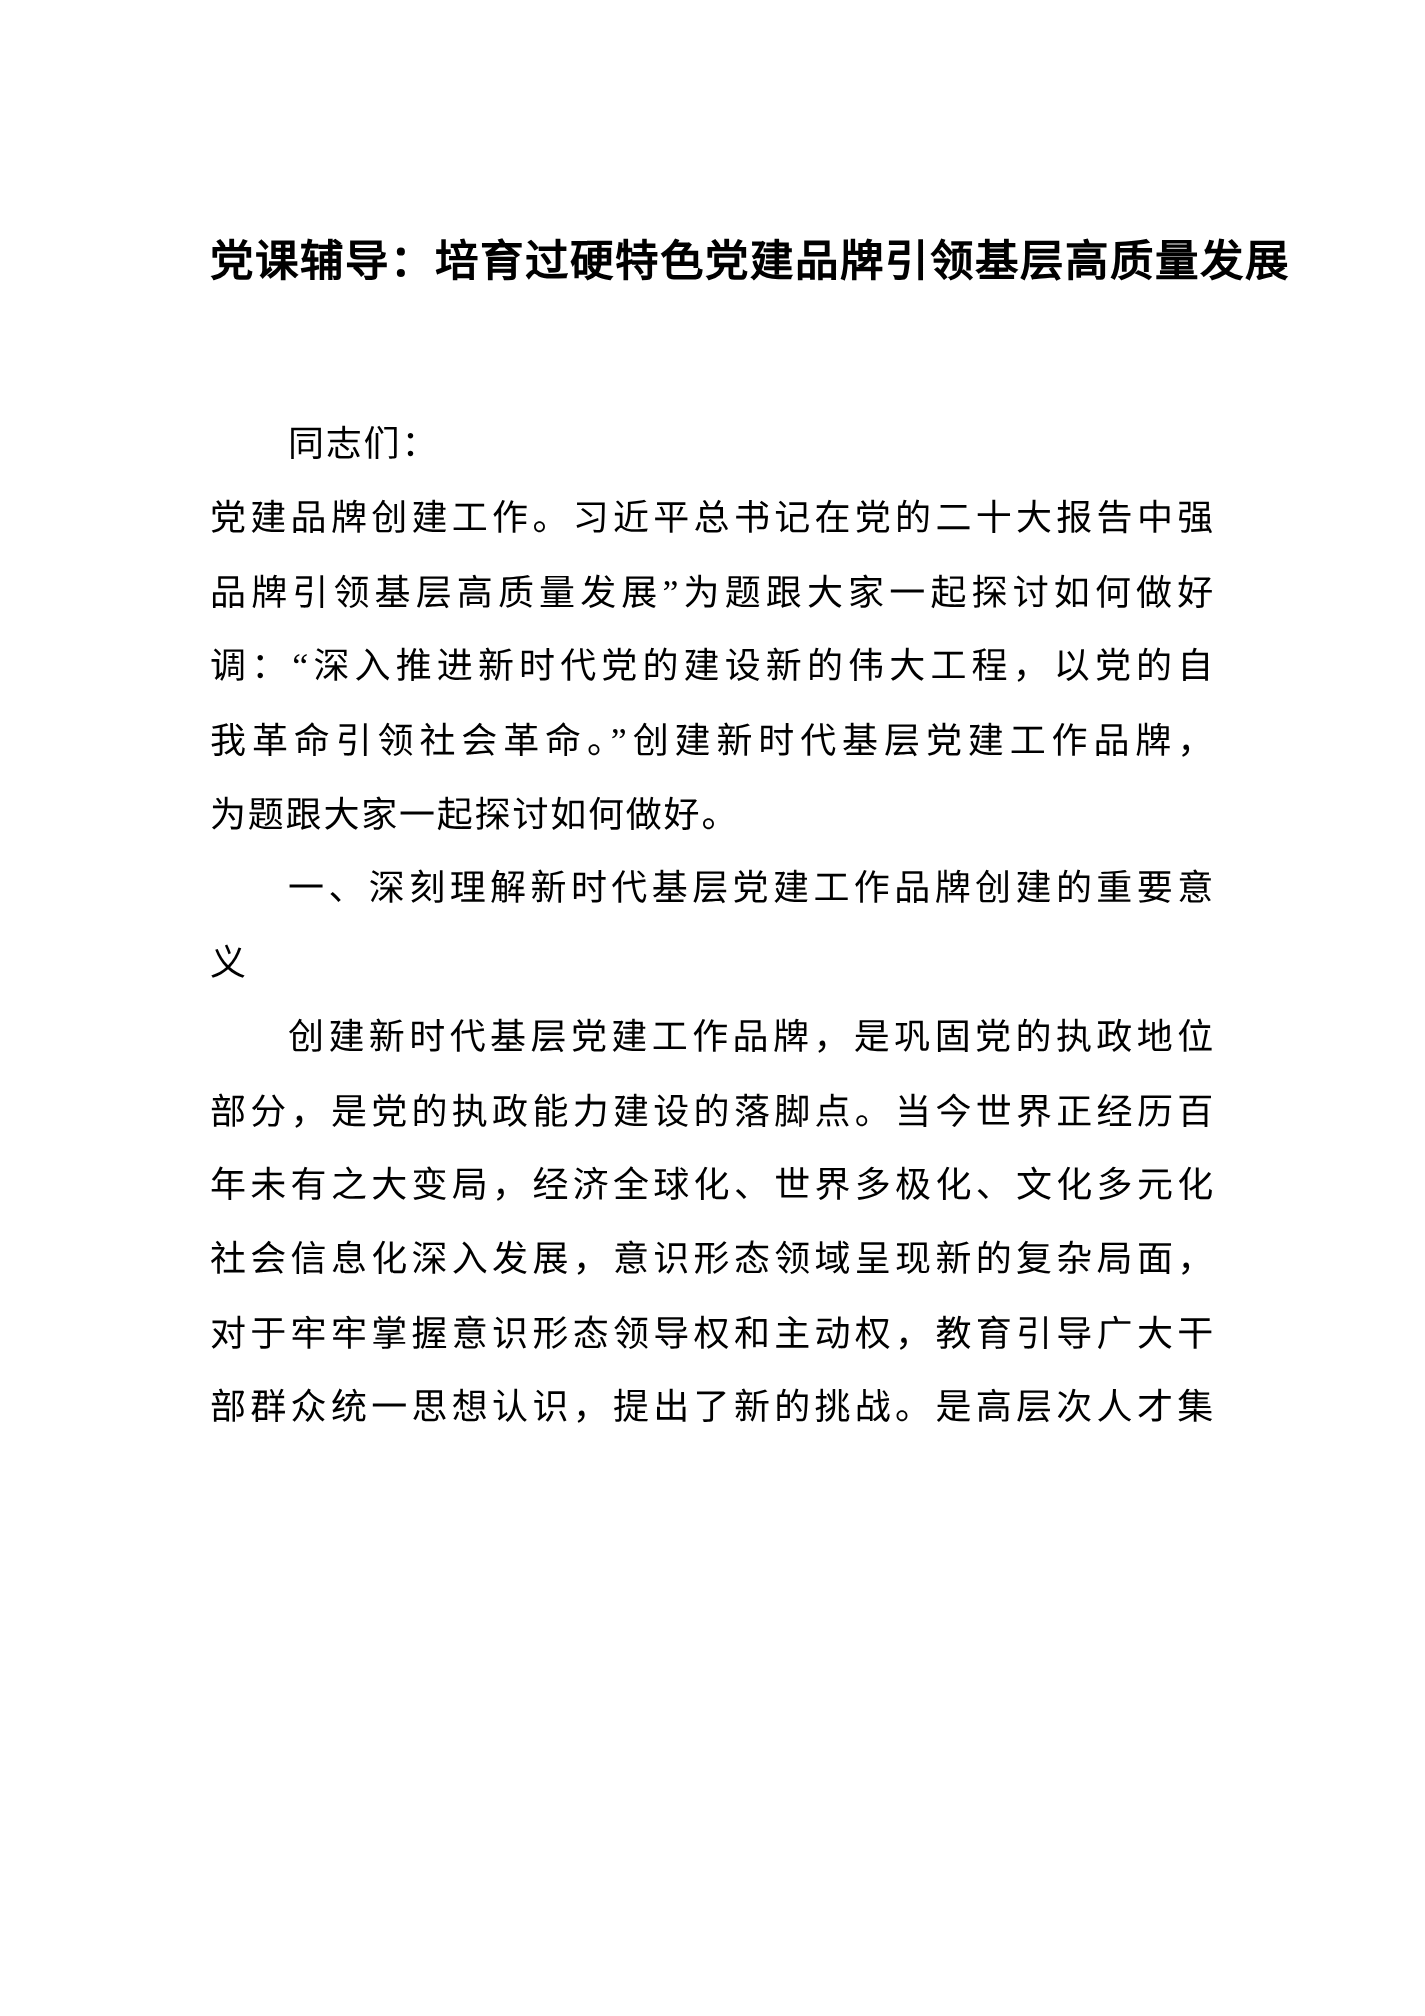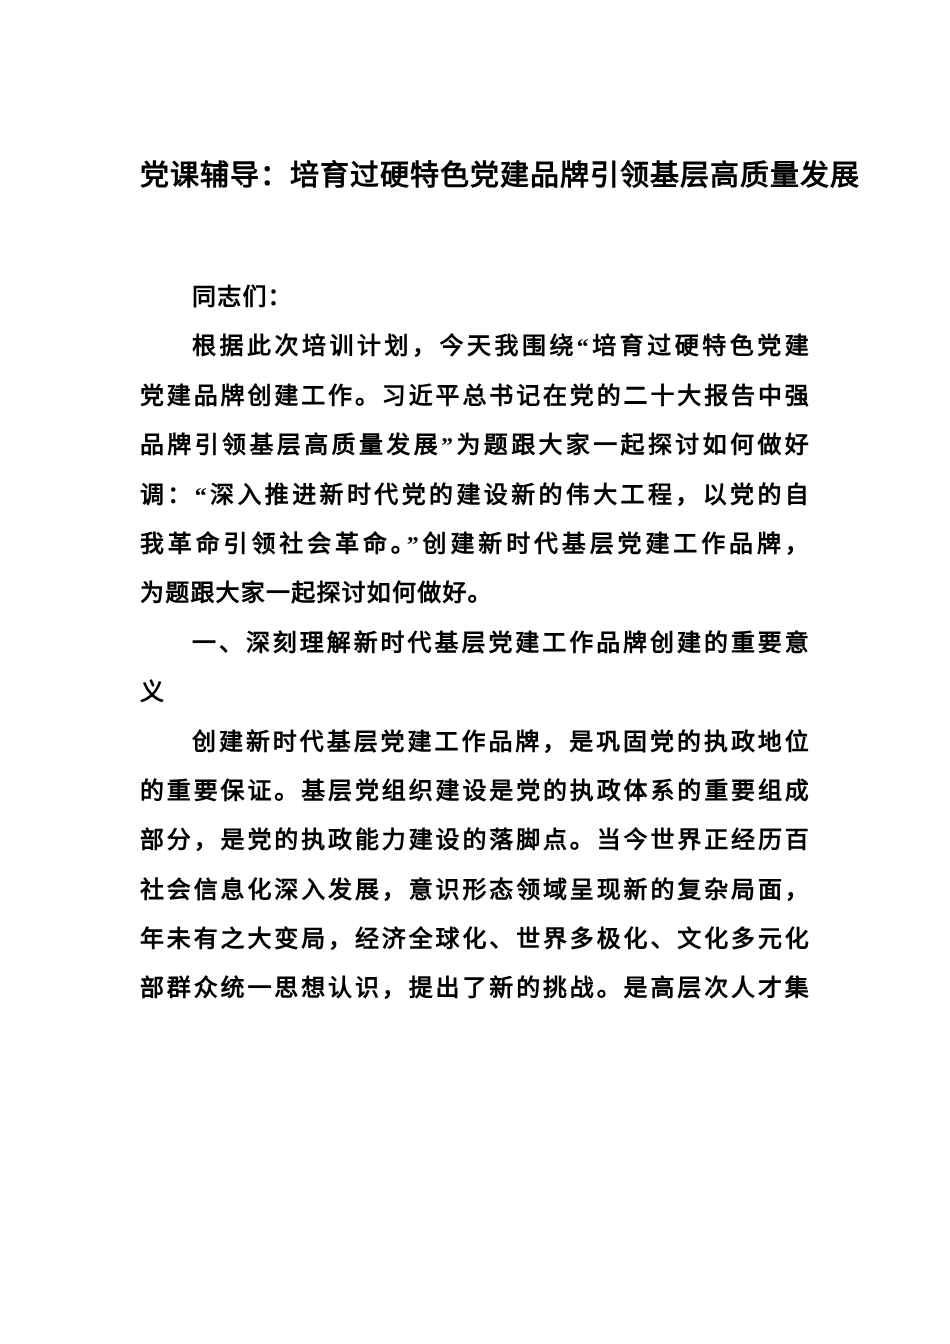--- a/index.html
+++ b/index.html
@@ -31,46 +31,44 @@
     margin: 0 0 76px 0;
     white-space: nowrap;
   }
   .line {
     font-size: 24px;
     line-height: 49.4px;
     height: 49.4px;
     letter-spacing: 1.2px;
     text-align: left;
     overflow: hidden;
-    font-weight: bold;
   }
   .line.indent {
     padding-left: 52px;
   }
   .line.fill {
     text-align: justify;
     text-align-last: justify;
   }
 </style>
 </head>
 <body>
 
 <div class="page">
   <div class="content">
     <h1 class="doc-title">党课辅导：培育过硬特色党建品牌引领基层高质量发展</h1>
 
     <div class="line indent">同志们：</div>
-    <div class="line indent fill">根据此次培训计划，今天我围绕“培育过硬特色党建</div>
     <div class="line fill">党建品牌创建工作。习近平总书记在党的二十大报告中强</div>
     <div class="line fill">品牌引领基层高质量发展”为题跟大家一起探讨如何做好</div>
     <div class="line fill">调：“深入推进新时代党的建设新的伟大工程，以党的自</div>
     <div class="line fill">我革命引领社会革命。”创建新时代基层党建工作品牌，</div>
     <div class="line">为题跟大家一起探讨如何做好。</div>
     <div class="line indent fill">一、深刻理解新时代基层党建工作品牌创建的重要意</div>
     <div class="line">义</div>
     <div class="line indent fill">创建新时代基层党建工作品牌，是巩固党的执政地位</div>
-    <div class="line fill">的重要保证。基层党组织建设是党的执政体系的重要组成</div>
     <div class="line fill">部分，是党的执政能力建设的落脚点。当今世界正经历百</div>
+    <div class="line fill">年未有之大变局，经济全球化、世界多极化、文化多元化</div>
     <div class="line fill">社会信息化深入发展，意识形态领域呈现新的复杂局面，</div>
-    <div class="line fill">年未有之大变局，经济全球化、世界多极化、文化多元化</div>
+    <div class="line fill">对于牢牢掌握意识形态领导权和主动权，教育引导广大干</div>
     <div class="line fill">部群众统一思想认识，提出了新的挑战。是高层次人才集</div>
   </div>
 </div>
 
 </body></html>

